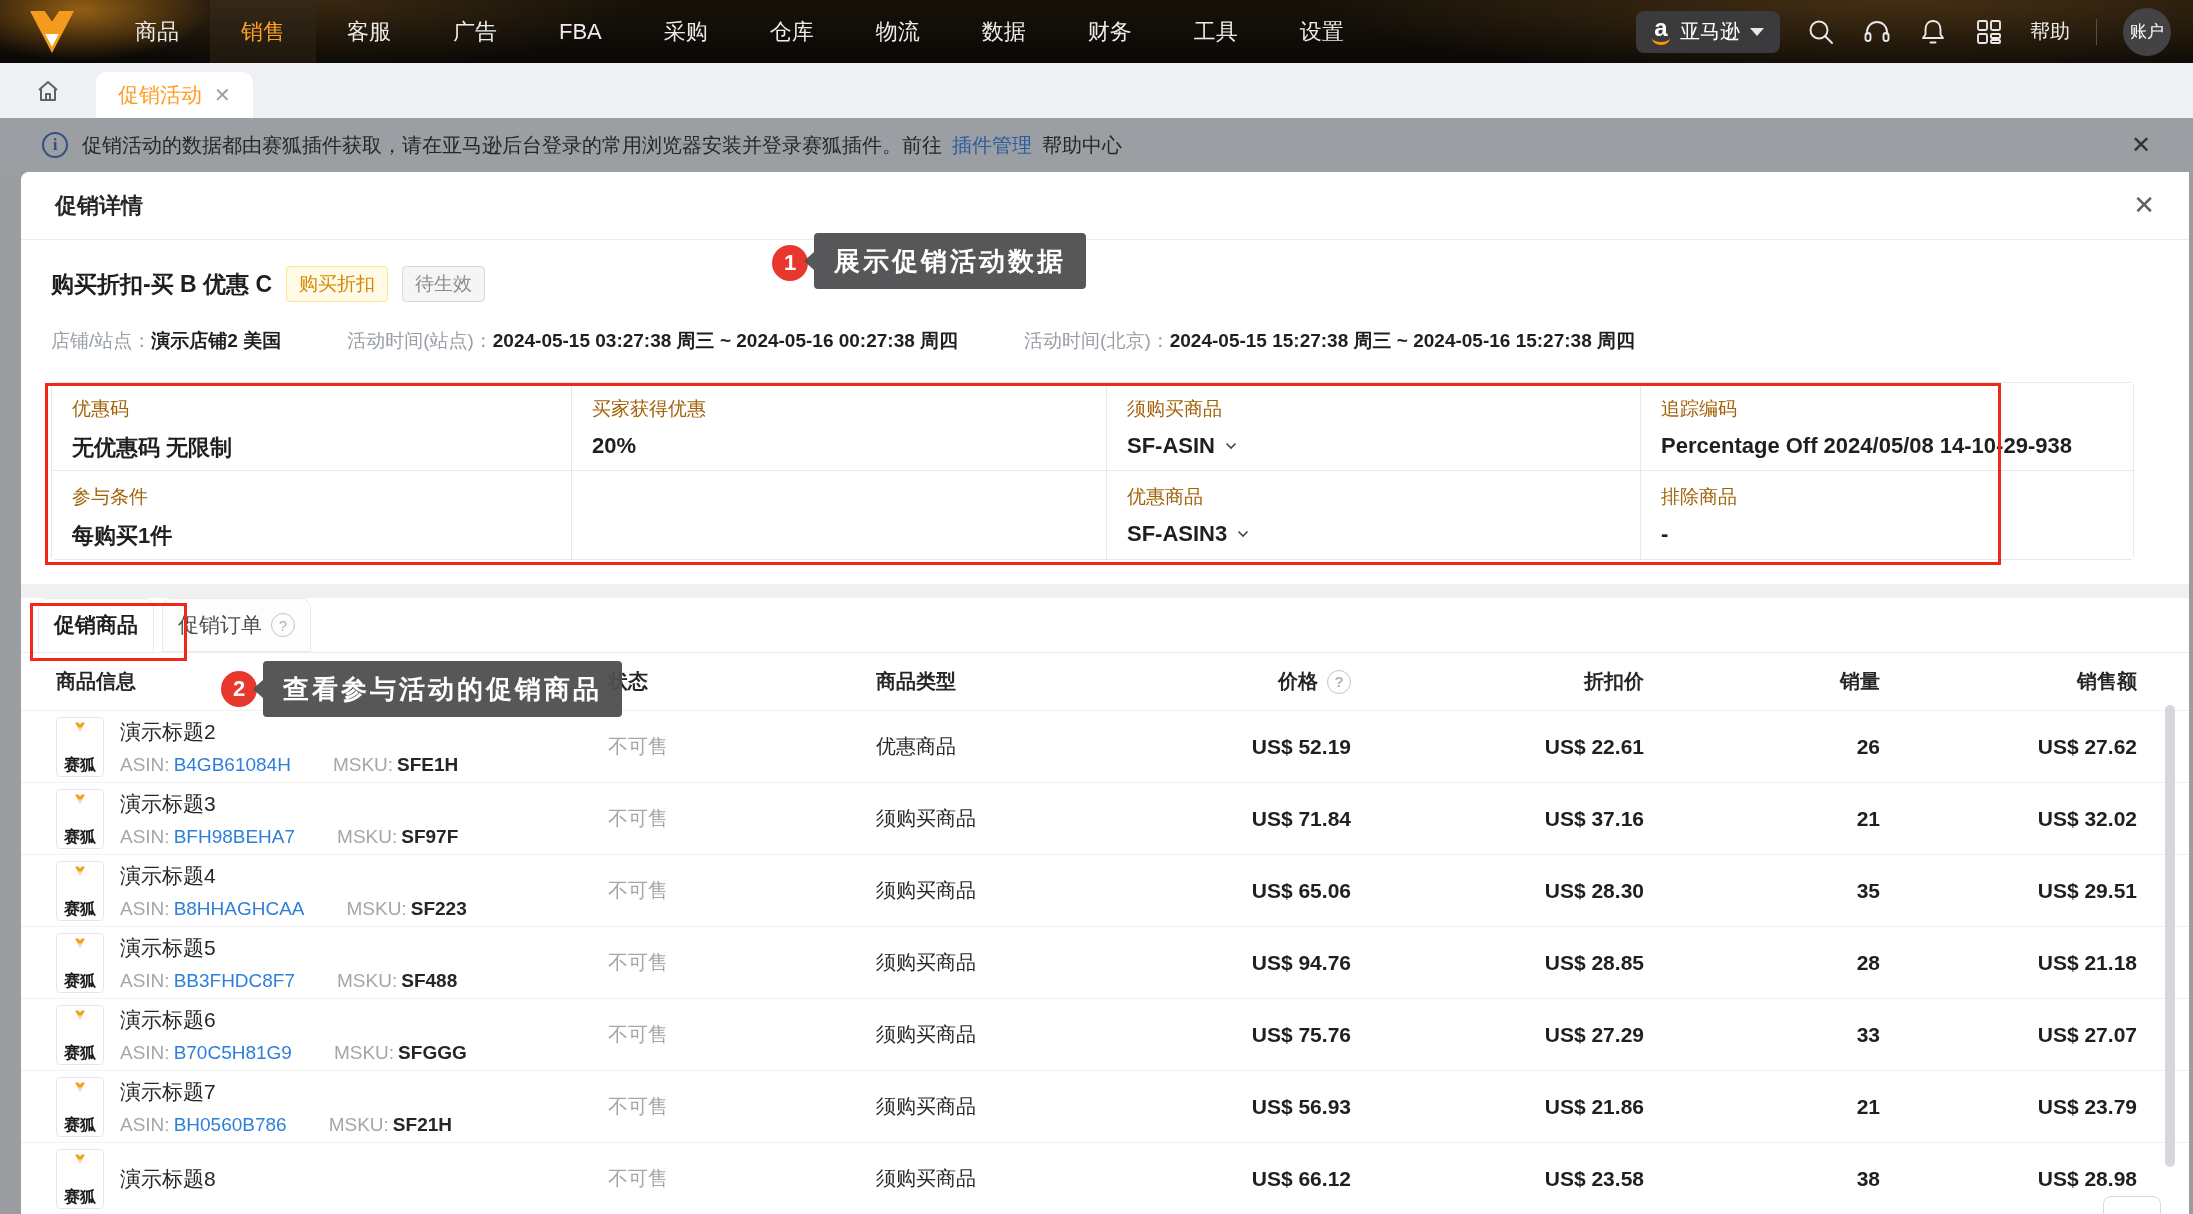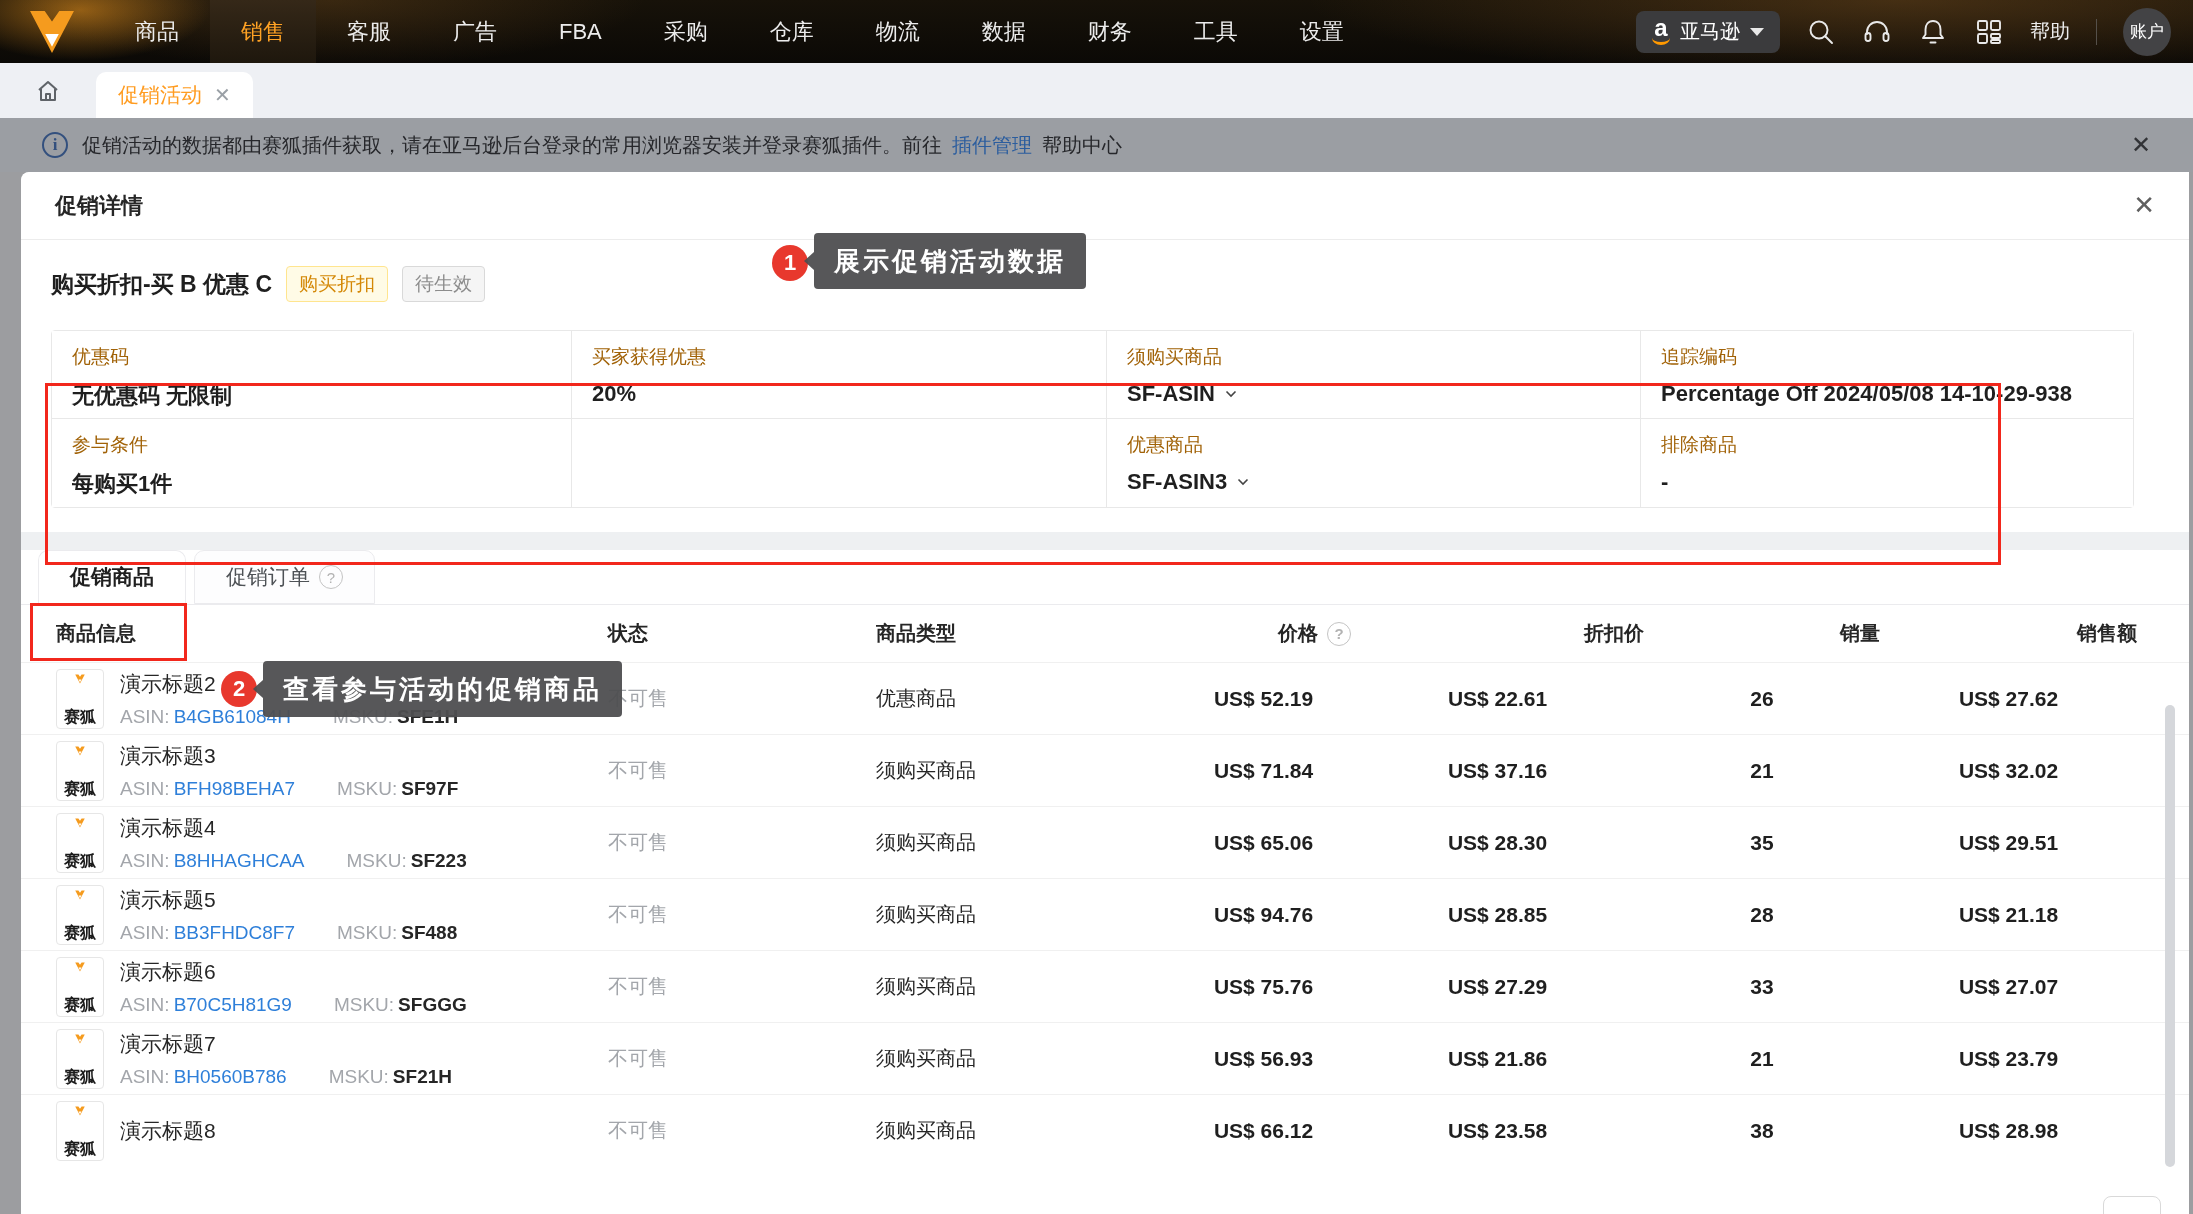--- a/index.html
+++ b/index.html
@@ -67,33 +67,33 @@
   .gcell { height:88px; padding:13px 0 0 20px; border-right:1px solid #e8e8e8; border-bottom:1px solid #e8e8e8; background:#fff; }
   .gcell:nth-child(4n) { border-right:none; }
   .gcell:nth-child(n+5) { border-bottom:none; }
   .glabel { color:#a16207; font-size:19px; }
   .gvalue { color:#1f1f1f; font-size:22px; font-weight:700; margin-top:11px; display:flex; align-items:center; }
   .gvalue .chev { margin-left:8px; }
 
   .gap-band { height:18px; }
   .sec2 { background:#fff; flex:1; }
   .ptabs { height:55px; display:flex; align-items:flex-end; padding-left:17px; border-bottom:1px solid #ebebee; }
-  .ptab { height:54px; display:flex; align-items:center; padding:0 31px; font-size:21px; border:1px solid #ebebee; border-radius:10px 10px 0 0; margin-right:8px; cursor:pointer; }
+  .ptab { height:54px; display:flex; align-items:center; padding:0 15px; font-size:21px; border:1px solid #ebebee; border-radius:10px 10px 0 0; margin-right:8px; cursor:pointer; }
   .ptab-active { background:#fff; border-bottom:1px solid #fff; font-weight:700; color:#1f1f1f; }
   .ptab-idle { background:#fdfdfe; color:#4e5256; }
   .qicon { width:24px; height:24px; border:1px solid #c4c4c4; border-radius:50%; color:#b3b3b3; font-size:15px; display:inline-flex; align-items:center; justify-content:center; margin-left:9px; flex:none; }
 
   .thead, .trow { display:grid; grid-template-columns:552px 268px 300px 175px 293px 236px 257px; padding-left:35px; align-items:center; }
   .thead { height:57px; font-size:22px; font-weight:700; color:#1f1f1f; }
   .th-num { text-align:right; display:flex; justify-content:flex-end; align-items:center; }
   .trow { height:72px; border-top:1px solid #f0f0f0; }
   .tc { font-size:20px; color:#262626; }
   .c-prod { display:flex; align-items:center; }
   .c-status { color:#a3a6ab; }
-  .c-num { text-align:center; font-weight:700; color:#1f1f1f; font-size:21px; }
+  .c-num { text-align:right; font-weight:700; color:#1f1f1f; font-size:21px; }
   .thumb { width:48px; height:60px; border:1px solid #e6e6e6; border-radius:4px; background:#fff; display:flex; flex-direction:column; align-items:center; flex:none;gap:22px; }
   .thumb .fox { width:30px; height:26px; margin-top:4px; }
   .thumb-brand { font-size:16px; font-weight:700; color:#1a1a1a; line-height:22px; }
   .pinfo { margin-left:16px; }
   .ptitle { font-size:21px; color:#262626; }
   .pids { font-size:19px; margin-top:8px; }
   .idlabel { color:#a3a6ab; }
   .idlabel.mk { margin-left:42px; }
   .asin { color:#2e7fd9; text-decoration:none; cursor:pointer; margin-left:4px; }
   .msku { color:#262626; font-weight:700; margin-left:4px; }
@@ -207,20 +207,25 @@
       <div class="modal-header">
         <span class="modal-title">促销详情</span>
         <span class="modal-close">✕</span>
       </div>
       <div class="sec1-body">
         <div class="promo-title-row">
           <span class="promo-name">购买折扣-买 B 优惠 C</span>
           <span class="badge badge-type">购买折扣</span>
           <span class="badge badge-status">待生效</span>
         </div>
+        <div class="meta-row">
+          <span class="meta-item"><span class="meta-label">店铺/站点：</span><span class="meta-value">演示店铺2 美国</span></span>
+          <span class="meta-item"><span class="meta-label">活动时间(站点)：</span><span class="meta-value">2024-05-15 03:27:38 周三 ~ 2024-05-16 00:27:38 周四</span></span>
+          <span class="meta-item"><span class="meta-label">活动时间(北京)：</span><span class="meta-value">2024-05-15 15:27:38 周三 ~ 2024-05-16 15:27:38 周四</span></span>
+        </div>
         <div class="detail-grid">
             <div class="gcell">
               <div class="glabel">优惠码</div>
               <div class="gvalue">
                 <span>无优惠码 无限制</span>
               </div>
             </div>
             <div class="gcell">
               <div class="glabel">买家获得优惠</div>
               <div class="gvalue">

